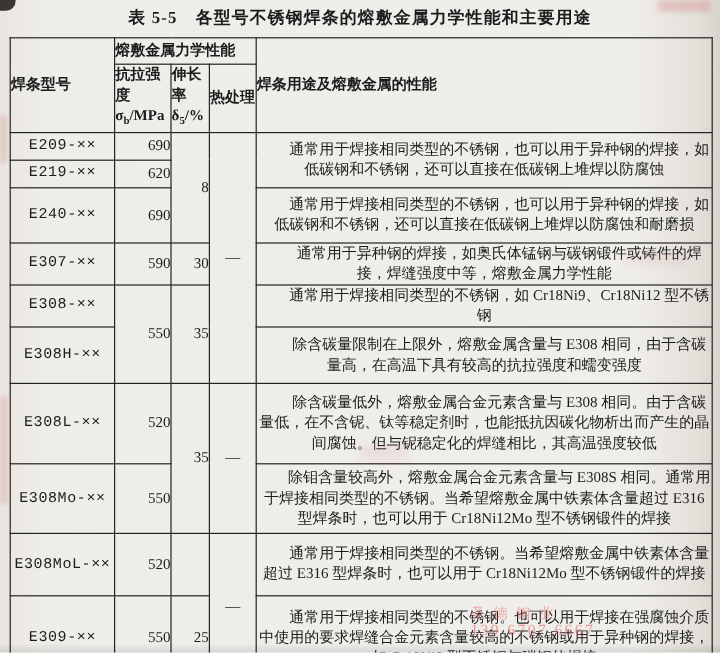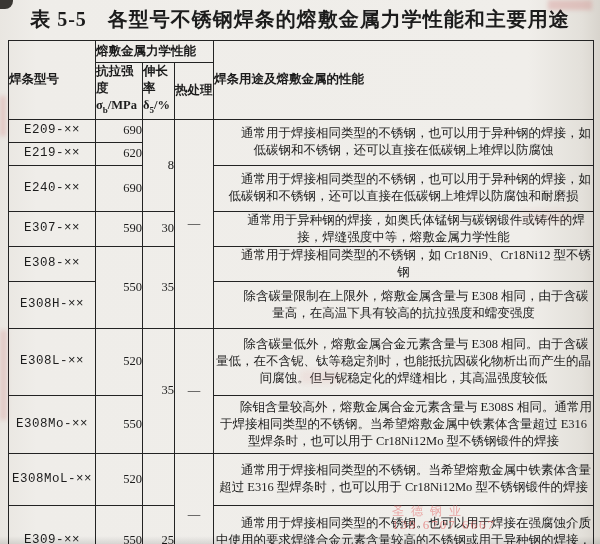--- a/index.html
+++ b/index.html
@@ -6,21 +6,21 @@
   .page{
     position:relative;
     width:600px;height:544px;
     background:linear-gradient(90deg,#e9e6e1 0%,#efede9 6%,#f0eeea 88%,#e3e0da 97%,#d8d4cd 100%);
     font-family:"Liberation Serif","DejaVu Serif",serif;
     color:#1c1c1c;
     overflow:hidden;
   }
   .title{
     text-align:center;
-    font-size:20px;
+    font-size:14px;
     font-weight:bold;
     padding-top:6px;
     letter-spacing:1px;
   }
   table.tbl{
     border-collapse:collapse;
     table-layout:fixed;
     margin:7px 0 0 8px;
     width:585px;
     background:transparent;

